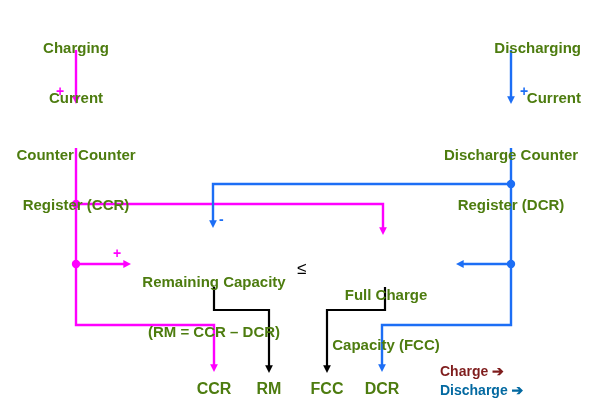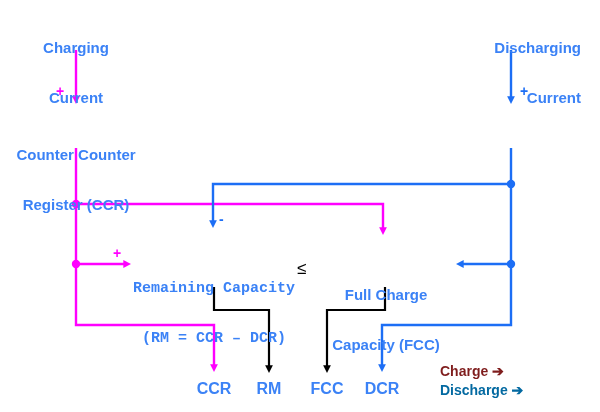--- a/index.html
+++ b/index.html
@@ -19,21 +19,21 @@
     position: absolute;
     left: 0;
     top: 0;
     width: 600px;
     height: 412px;
   }
   .lbl {
     position: absolute;
     font-family: "Liberation Sans", sans-serif;
     font-weight: bold;
-    color: #3b82f6;
+    color: #4d7c0f;
     text-align: center;
     line-height: 1.12;
     white-space: pre;
   }
   .node-title {
     font-size: 15px;
   }
   .src-title {
     font-size: 15px;
   }
@@ -141,26 +141,30 @@
 
   <div class="sign sign-charge" style="left:56px; top:84px;">+</div>
 
   <div class="sign sign-discharge" style="left:520px; top:84px;">+</div>
 
   <div class="lbl node-title" style="left:2px; top:113px; width:148px;">
     <div>Counter Counter</div>
     <div>Register (CCR)</div>
   </div>
 
+  <div class="lbl node-title" style="left:425px; top:113px; width:172px;">
+    <div>Discharge Counter</div>
+    <div>Register (DCR)</div>
+  </div>
 
   <div class="sign sign-discharge" style="left:219px; top:212px;">-</div>
 
   <div class="sign sign-charge" style="left:113px; top:246px;">+</div>
 
-  <div class="lbl node-title" style="left:133px; top:247px; width:162px;font-family:Liberation Mono, monospace;">
+  <div class="lbl node-title" style="left:133px; top:240px; width:162px;">
     <div>Remaining Capacity</div>
     <div>(RM = CCR – DCR)</div>
   </div>
 
   <div class="cmp" style="left:297px; top:259px;">≤</div>
 
   <div class="lbl node-title" style="left:320px; top:253px; width:132px;">
     <div>Full Charge</div>
     <div>Capacity (FCC)</div>
   </div>

